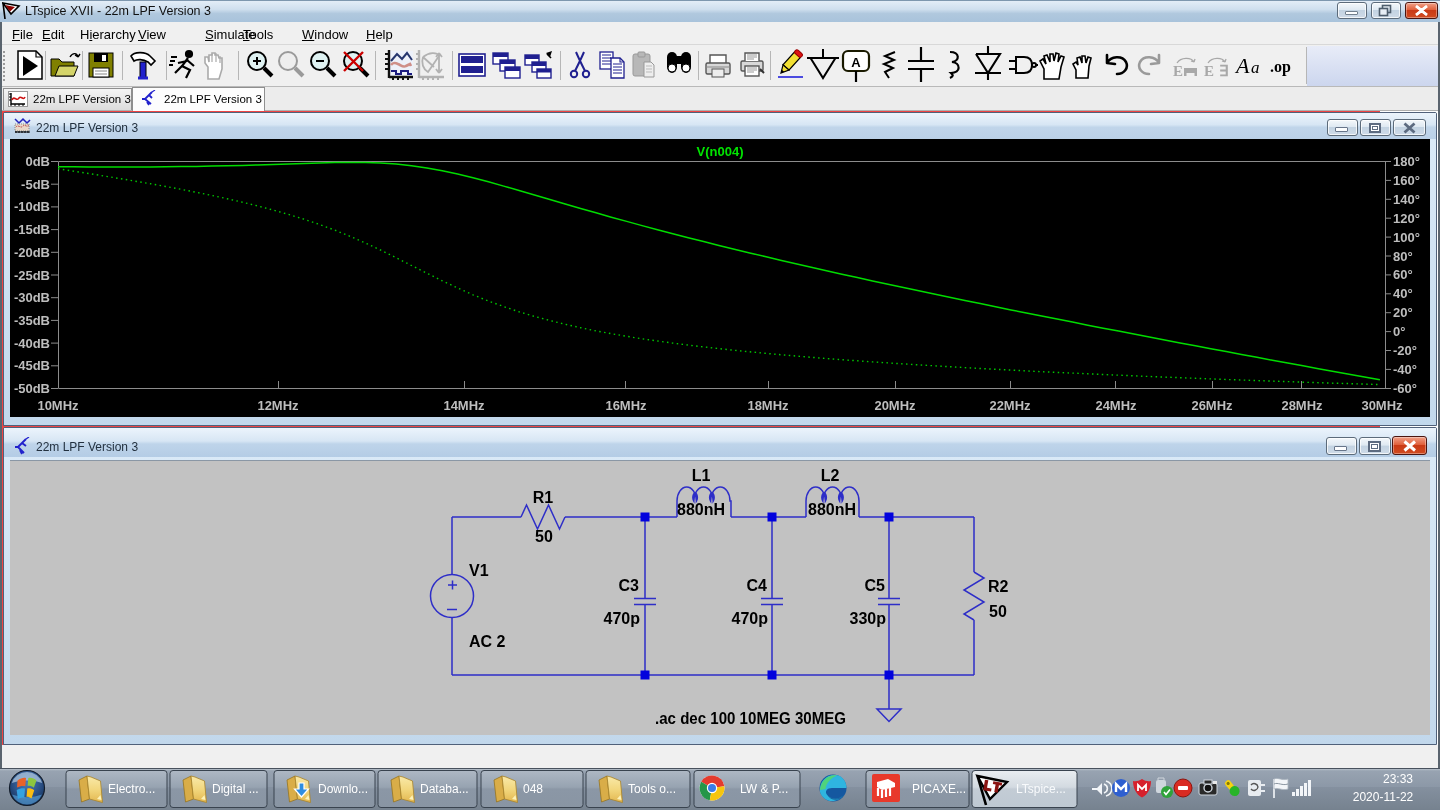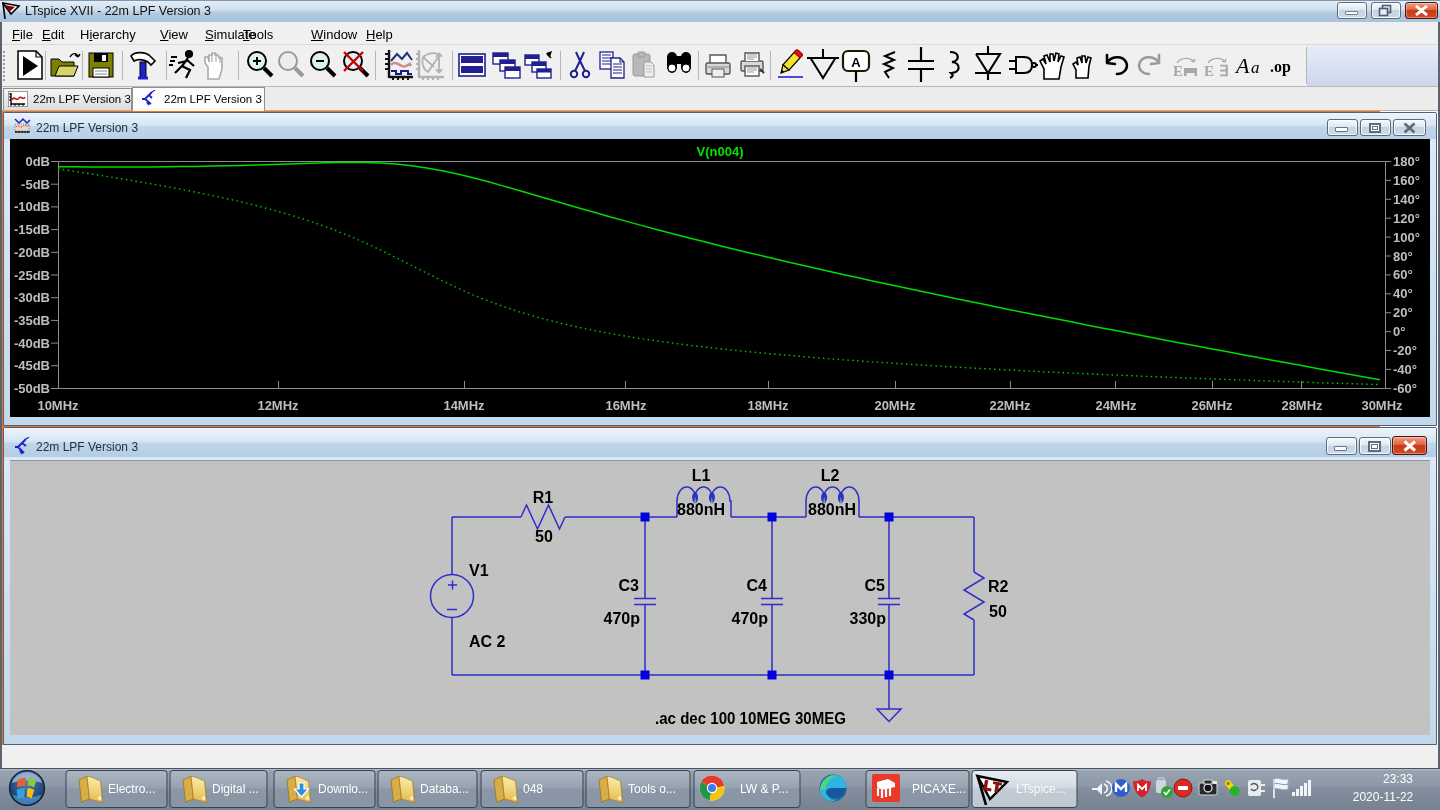--- a/index.html
+++ b/index.html
@@ -1,16 +1,16 @@
 <!DOCTYPE html>
 <html><head><meta charset="utf-8"><style>
 *{margin:0;padding:0;box-sizing:border-box}
 html,body{width:1440px;height:810px;overflow:hidden;font-family:"Liberation Sans",sans-serif}
 .abs{position:absolute}
-#screen{position:relative;width:1380px;height:810px;background:#f97316}
+#screen{position:relative;width:1380px;height:810px;background:#ef4444}
 .u{text-decoration:underline}
 .wbtn{position:absolute;border-radius:3px;border:1px solid #5c6b7a;
 background:linear-gradient(#f4f8fb 0%,#dfe9f2 45%,#c3d3e2 50%,#cfdbe8 100%);
 box-shadow:inset 0 0 0 1px rgba(255,255,255,.75)}
 .wbtnr{position:absolute;border-radius:3px;border:1px solid #4a1510;
 background:linear-gradient(#f0a088 0%,#e0603c 45%,#c93a16 50%,#d04b20 100%);
 box-shadow:inset 0 0 0 1px rgba(255,255,255,.35)}
 </style></head><body>
 <div id="screen">
 
@@ -33,24 +33,24 @@
 <svg class="abs" style="left:1414px;top:5px" width="15" height="11">
       <path d="M2,1 L7.5,5 L13,1 M2,10 L7.5,6 L13,10 M2,1 L7.5,5 M7.5,5 L13,1" stroke="#fff" stroke-width="2.4" fill="none"></path>
       <path d="M2.2,1.2 L12.8,9.8 M12.8,1.2 L2.2,9.8" stroke="#fdfdfd" stroke-width="2.6"></path>
     </svg>
 
 <div class="abs" style="left:0;top:22px;width:1440px;height:23px;background:#f0f0f0;border-bottom:1px solid #d8d8d8"></div>
 <div class="abs" style="top:27px;font-size:13px;color:#000">
 <span class="abs" style="left:12px"><span class="u">F</span>ile</span>
 <span class="abs" style="left:42px"><span class="u">E</span>dit</span>
 <span class="abs" style="left:80px">H<span class="u">i</span>erarchy</span>
-<span class="abs" style="left:160px"><span class="u">V</span>iew</span>
+<span class="abs" style="left:138px"><span class="u">V</span>iew</span>
 <span class="abs" style="left:205px"><span class="u">S</span>imulate</span>
 <span class="abs" style="left:243px"><span class="u">T</span>ools</span>
-<span class="abs" style="left:311px"><span class="u">W</span>indow</span>
+<span class="abs" style="left:302px"><span class="u">W</span>indow</span>
 <span class="abs" style="left:366px"><span class="u">H</span>elp</span>
 </div>
 
 <div class="abs" style="left:0;top:45px;width:1440px;height:42px;background:#f0f0f0;border-bottom:1px solid #b9b9b9"></div>
 <div class="abs" style="left:1307px;top:46px;width:133px;height:40px;background:linear-gradient(#e8ecf8,#ccd6ee)"></div>
 <svg class="abs" style="left:0;top:45px" width="1310" height="41">
 <g stroke="#b6b6b6" stroke-width="1">
         <path d="M45.5,6V35 M82.5,6V35 M122.5,6V35 M166.5,6V35 M238.5,6V35 M375.5,6V35 M452.5,6V35 M560.5,6V35 M698.5,6V35 M770.5,6V35 M1306.5,2V39"></path>
       </g>
 <g stroke="#9a9a9a" stroke-width="2" stroke-dasharray="2 2">

